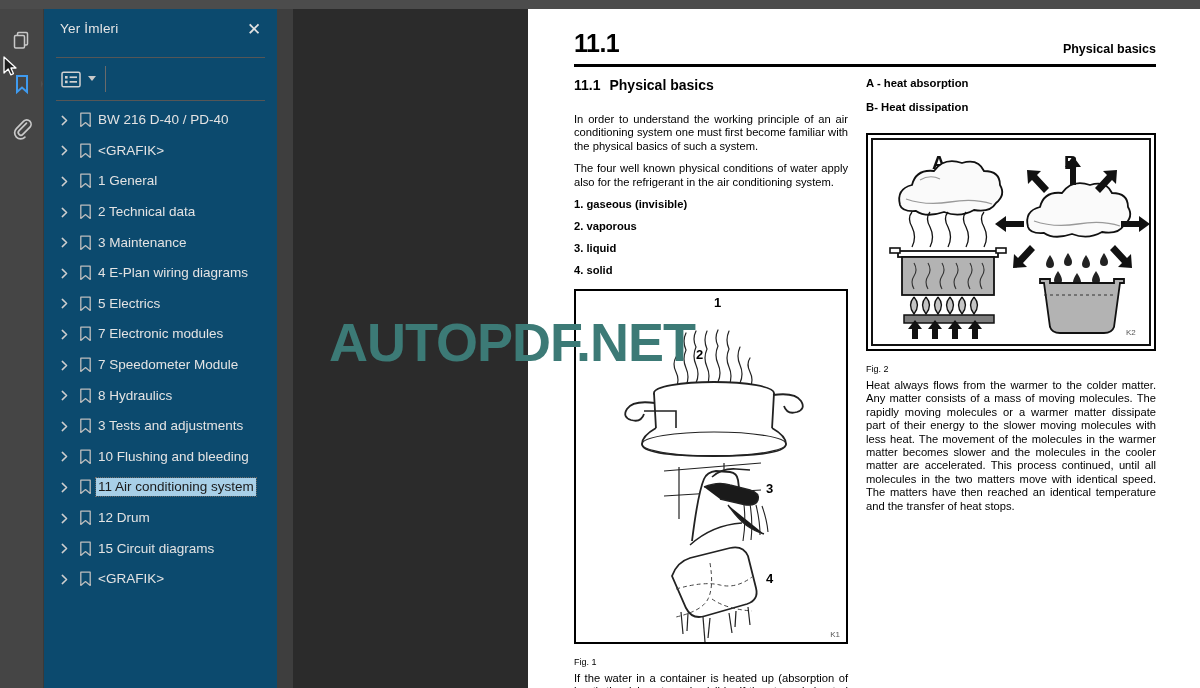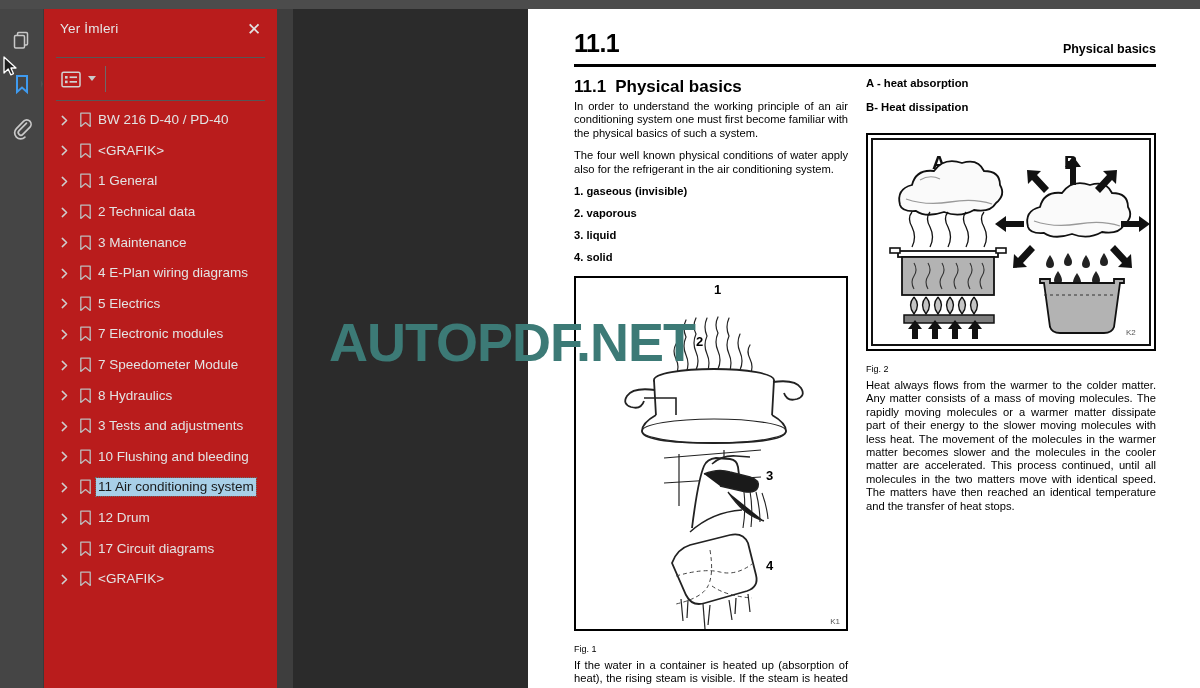--- a/index.html
+++ b/index.html
@@ -36,21 +36,21 @@
     content: ""; position: absolute; left: -6px; top: 7px;
     border-top: 15px solid transparent;
     border-bottom: 15px solid transparent;
     border-left: 8px solid #4f4f4f;
   }
   .cursor-arrow { position: absolute; left: 3px; top: 47px; }
 
   
   .panel {
     position: absolute; left: 44px; top: 9px; width: 233px; height: 679px;
-    background: #b91c1c;
+    background: #0c4a6e;
   }
   .panel-header {
     position: absolute; left: 0; top: 0; width: 233px; height: 42px;
   }
   .panel-title {
     position: absolute; left: 16px; top: 12px;
     font-size: 13.5px; color: #e6e6e6; letter-spacing: .2px;
   }
   .panel-close {
     position: absolute; right: 12px; top: 9px;
@@ -158,21 +158,21 @@
     margin-top: 11px;
   }
   .pg-head-rule {
     position: absolute; left: 46px; top: 55px; width: 582px; height: 3px; background: #000;
   }
 
   .col-left { position: absolute; left: 46px; top: 68px; width: 274px; }
   .col-right { position: absolute; left: 338px; top: 68px; width: 290px; }
 
   .sec-title {
-    font-size: 17px; font-weight: bold; color: #000; margin-bottom: 3px;
+    font-size: 14px; font-weight: bold; color: #000; margin-bottom: 20px;
   }
   .sec-title .n { margin-right: 9px; }
   .body-p {
     font-size: 11.2px; line-height: 13.4px; color: #000;
     text-align: justify; margin-bottom: 9px;
   }
   .li-b {
     font-size: 11.2px; font-weight: bold; color: #000; margin-bottom: 10px;
   }
   .kv {
@@ -438,21 +438,21 @@
           <span class="bk-chevron">
             <svg width="11" height="11" viewBox="0 0 11 11">
               <path d="M3.3 1.4 L7.6 5.5 L3.3 9.6" fill="none" stroke="#cfcfcf" stroke-width="1.5" stroke-linecap="round" stroke-linejoin="round"></path>
             </svg>
           </span>
           <span class="bk-icon">
             <svg width="13" height="16" viewBox="0 0 13 16">
               <path d="M1.8 1.2 H11.2 V14.4 L6.5 10.6 L1.8 14.4 Z" fill="none" stroke="#bdbdbd" stroke-width="1.3" stroke-linejoin="round"></path>
             </svg>
           </span>
-          <span class="bk-label">17 Circuit diagrams</span>
+          <span class="bk-label">15 Circuit diagrams</span>
         </div>
         <div class="bk-item">
           <span class="bk-chevron">
             <svg width="11" height="11" viewBox="0 0 11 11">
               <path d="M3.3 1.4 L7.6 5.5 L3.3 9.6" fill="none" stroke="#cfcfcf" stroke-width="1.5" stroke-linecap="round" stroke-linejoin="round"></path>
             </svg>
           </span>
           <span class="bk-icon">
             <svg width="13" height="16" viewBox="0 0 13 16">
               <path d="M1.8 1.2 H11.2 V14.4 L6.5 10.6 L1.8 14.4 Z" fill="none" stroke="#bdbdbd" stroke-width="1.3" stroke-linejoin="round"></path>

